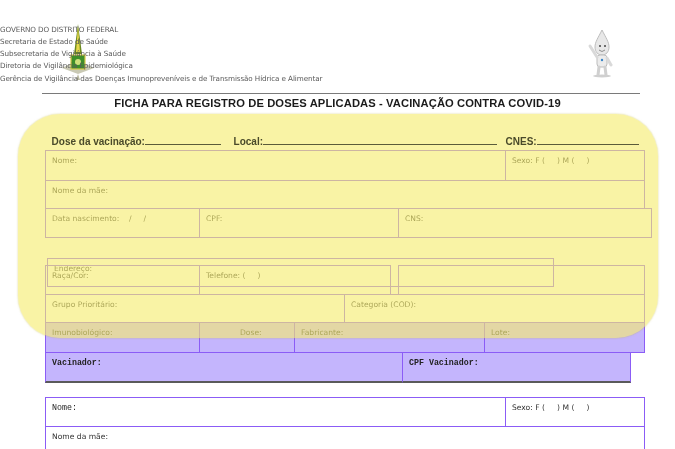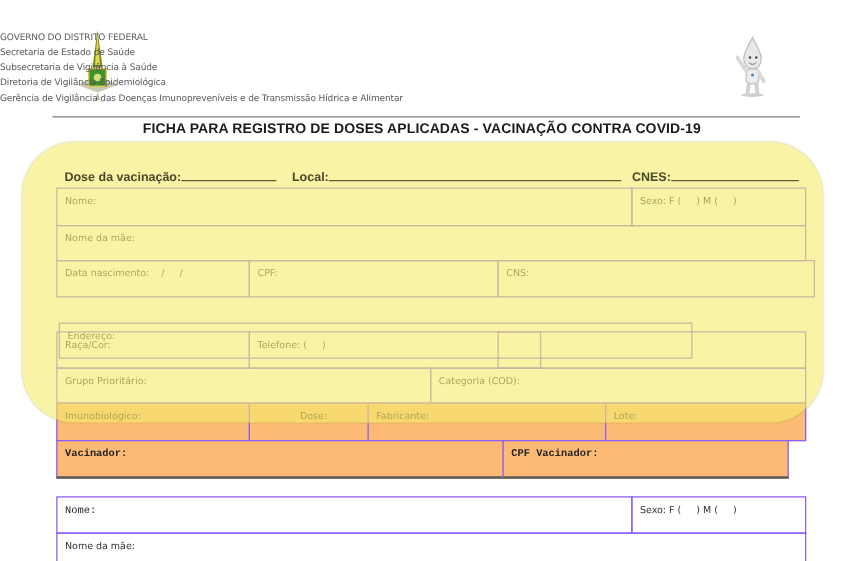--- a/index.html
+++ b/index.html
@@ -2,21 +2,21 @@
 <html><head>
 <meta charset="utf-8">
 <style>
   html, body { margin:0; padding:0; }
   body { width:675px; height:449px; background:#ffffff; position:relative; overflow:hidden; font-family:"Liberation Sans", sans-serif; }
   .abs { position:absolute; }
   .hdr-line { position:absolute; left:0; width:675px; font-family:"DejaVu Sans", sans-serif; font-size:7.2px; color:#5a5a5a; letter-spacing:-0.1px; }
   .rule { position:absolute; left:42px; width:598px; top:93px; height:1px; background:#7a7a7a; }
   .title { position:absolute; left:0; width:675px; top:97px; text-align:center; font-weight:bold; font-size:11.2px; color:#1b1b1b; letter-spacing:0.1px; }
   .cell { position:absolute; box-sizing:border-box; border:1px solid #8b5cf6; font-family:"DejaVu Sans", sans-serif; font-size:7.6px; color:#333; padding:5px 0 0 6px; }
-  .gray { background:#fdba74; }
+  .gray { background:#c4b5fd; }
   .lbl { white-space:pre; }
   .bold { font-weight:bold; font-family:Liberation Mono, monospace; font-size:8.3px; color:#222; }
   .highlight { position:absolute; left:18px; top:114px; width:640px; height:224px; border-radius:42px; background:rgba(246,236,110,0.62); box-shadow:0 0 2px rgba(190,180,60,0.6); pointer-events:none; }
   .datarow { position:absolute; top:124px; font-weight:bold; font-size:10px; color:#4a4a2a; white-space:pre; }
   .uline { display:inline-block; border-bottom:1px solid #5b5b3a; height:9px; vertical-align:baseline; }
   svg { display:block; }
 </style>
 </head>
 <body>
 
@@ -59,21 +59,21 @@
 
 <div class="cell" style="left:45px;top:180px;width:600px;height:29px;"><span class="lbl">Nome da mãe:</span></div>
 
 <div class="cell" style="left:45px;top:208px;width:155px;height:30px;"><span class="lbl">Data nascimento:    /     /</span></div>
 <div class="cell" style="left:199px;top:208px;width:200px;height:30px;"><span class="lbl">CPF:</span></div>
 <div class="cell" style="left:398px;top:208px;width:254px;height:30px;"><span class="lbl">CNS:</span></div>
 
 <div class="cell" style="left:47px;top:237px;width:507px;height:29px;margin-top:21px;"><span class="lbl">Endereço:</span></div>
 
 <div class="cell" style="left:45px;top:265px;width:155px;height:30px;"><span class="lbl">Raça/Cor:</span></div>
-<div class="cell" style="left:199px;top:265px;width:234px;height:30px;"><span class="lbl">Telefone: (     )</span></div>
+<div class="cell" style="left:199px;top:265px;width:192px;height:30px;"><span class="lbl">Telefone: (     )</span></div>
 <div class="cell" style="left:398px;top:265px;width:247px;height:30px;"></div>
 
 <div class="cell" style="left:45px;top:294px;width:300px;height:29px;"><span class="lbl">Grupo Prioritário:</span></div>
 <div class="cell" style="left:344px;top:294px;width:301px;height:29px;"><span class="lbl">Categoria (COD):</span></div>
 
 <div class="cell gray" style="left:45px;top:322px;width:155px;height:31px;"><span class="lbl">Imunobiológico:</span></div>
 <div class="cell gray" style="left:199px;top:322px;width:104px;height:31px;padding-left:40px;"><span class="lbl">Dose:</span></div>
 <div class="cell gray" style="left:294px;top:322px;width:191px;height:31px;"><span class="lbl">Fabricante:</span></div>
 <div class="cell gray" style="left:484px;top:322px;width:161px;height:31px;"><span class="lbl">Lote:</span></div>
 

